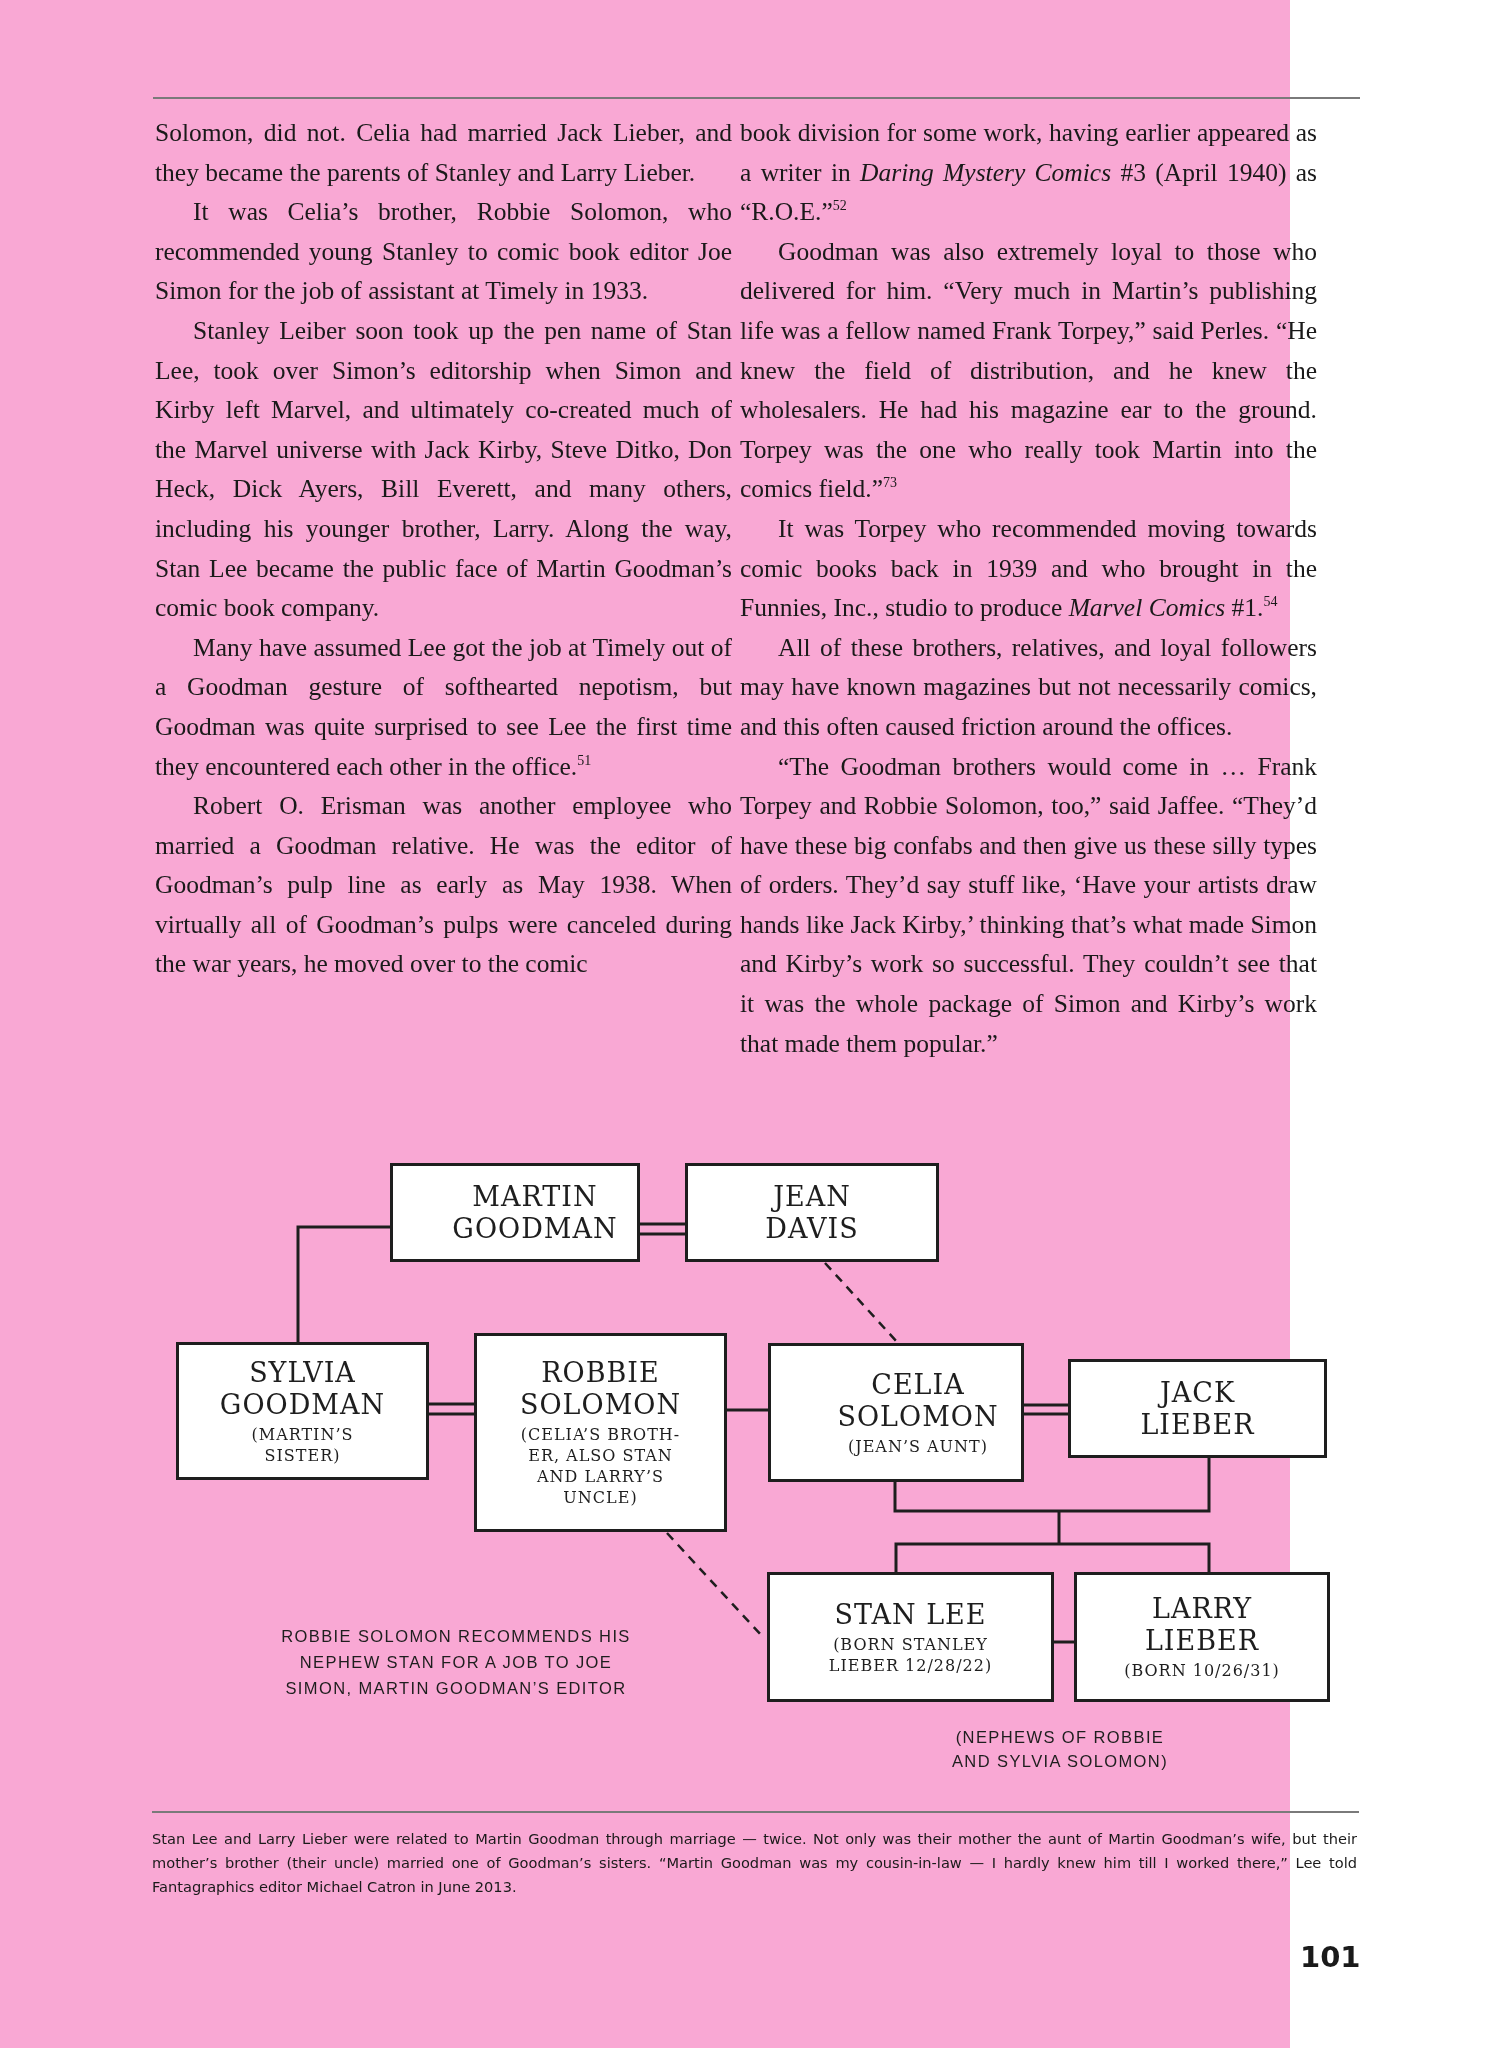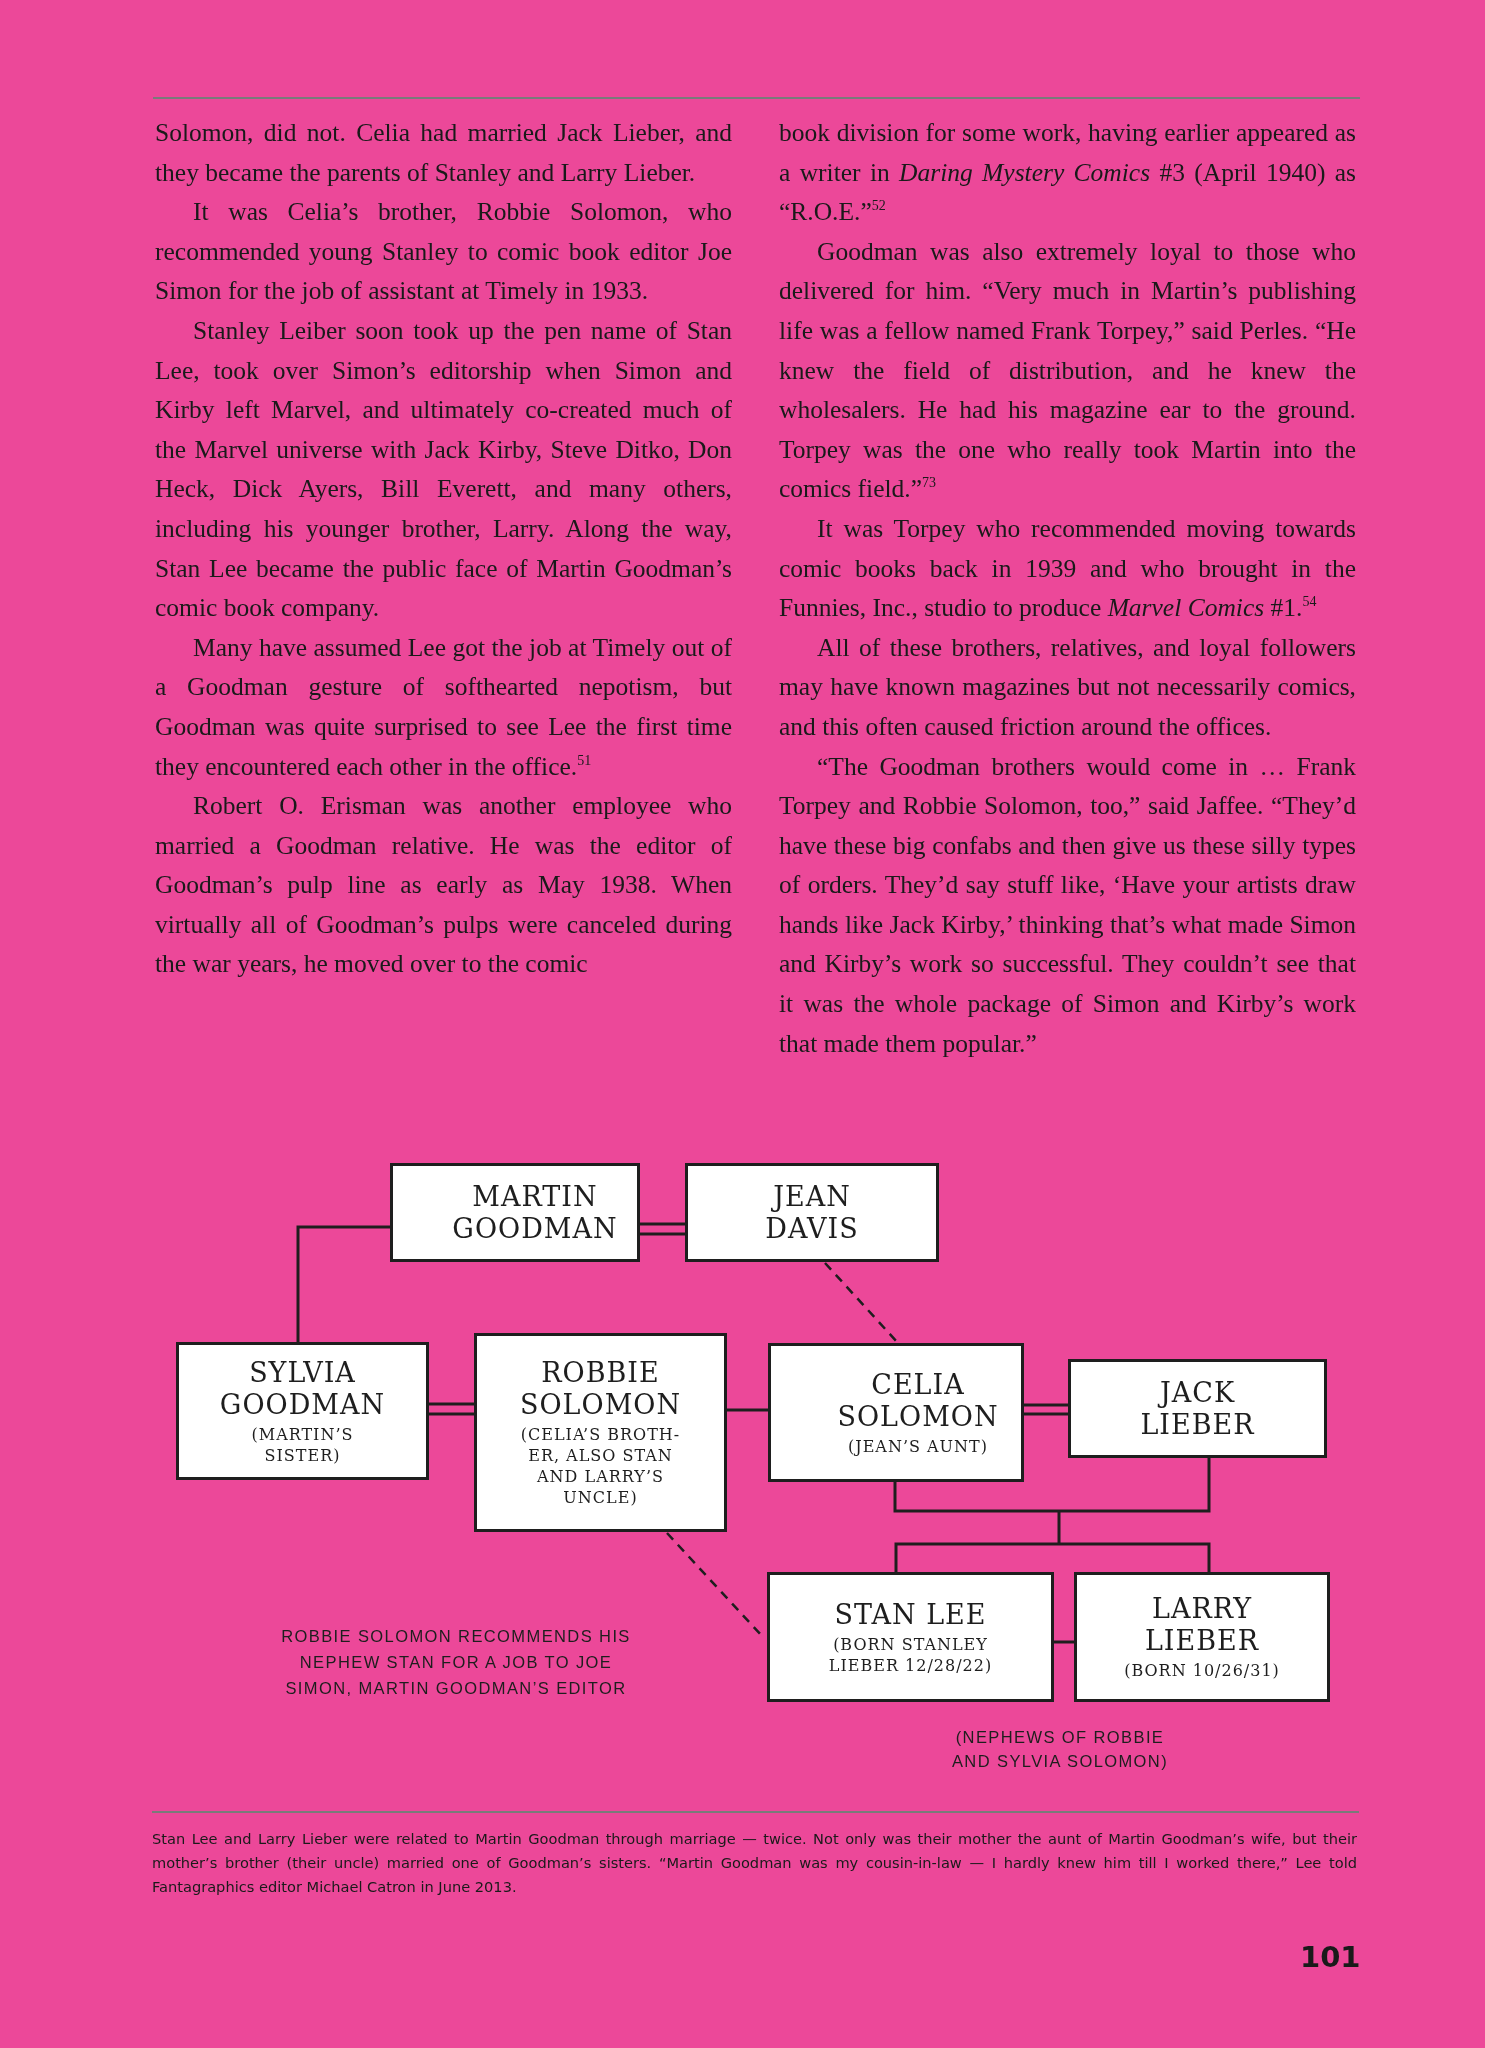--- a/index.html
+++ b/index.html
@@ -1,25 +1,25 @@
 <!DOCTYPE html>
 <html><head>
 <meta charset="utf-8">
 <style>
   html, body { margin: 0; padding: 0; background: #ffffff; }
   body { width: 1485px; height: 2048px; position: relative; overflow: hidden; }
-  .page { position: absolute; left: 0; top: 0; width: 1485px; height: 2048px; background: #ec4899; }
+  .page { position: absolute; left: 0; top: 0; width: 1290px; height: 2048px; background: #f9a8d4; }
   .rule { position: absolute; height: 2px; background: #7a7a7a; }
   .col { position: absolute; top: 113px; width: 577px; font-family: "Liberation Serif", serif; font-size: 25.5px; line-height: 39.6px; color: #1a1a1a; text-align: justify; }
   .col p { margin: 0; text-indent: 38px; text-align: justify; text-align-last: left; }
   .col p.noindent { text-indent: 0; }
   .col sup { font-size: 14px; line-height: 0; vertical-align: 10px; }
   .col i { font-style: italic; }
   .col-left { left: 155px; }
-  .col-right { left: 779px; }
+  .col-right { left: 740px; }
   .box { position: absolute; border: 3px solid #1e1e1e; box-sizing: border-box; display: flex; flex-direction: column; align-items: center; justify-content: center; text-align: center; font-family: "DejaVu Serif", serif; color: #1e1e1e; background: #fff; }
   .box .name { font-size: 27px; line-height: 32px; letter-spacing: 1px; white-space: pre-line; }
   .box .note { font-size: 16px; line-height: 21px; letter-spacing: 1px; white-space: pre-line; margin-top: 3px; }
   .dtext { position: absolute; font-family: Liberation Sans, sans-serif; font-size: 16.5px; line-height: 26px; letter-spacing: 1.4px; color: #1e1e1e; text-align: center; white-space: pre-line; }
   svg.lines { position: absolute; left: 0; top: 0; }
   .caption { position: absolute; left: 152px; top: 1827px; width: 1205px; font-family: "DejaVu Sans", sans-serif; font-size: 14.6px; line-height: 24px; color: #1a1a1a; text-align: justify; text-align-last: left; }
   .pagenum { position: absolute; left: 1300px; top: 1940px; font-family: "DejaVu Sans", sans-serif; font-weight: bold; font-size: 29px; color: #1a1a1a; }
 </style>
 </head>
 <body>

